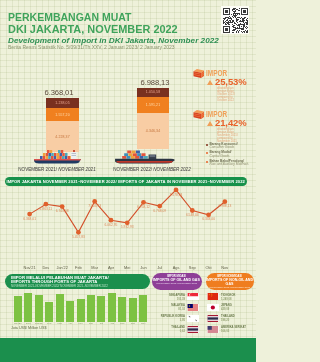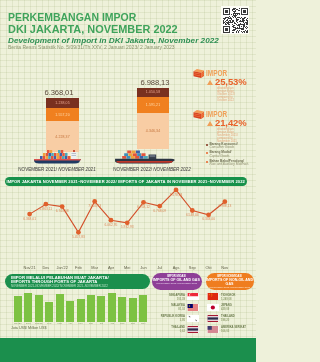--- a/index.html
+++ b/index.html
@@ -132,21 +132,21 @@
   .xt{position:absolute;top:0;width:20px;text-align:center;font-size:3.9px;color:#5c5c44;line-height:5px;}
 
   #qr svg{display:block;}
 </style>
 </head>
 <body>
 
 <div id="page">
   <div class="grid"></div>
 
-  <div class="abs" id="hdr-t1">PERKEMBANGAN IMPOR</div>
+  <div class="abs" id="hdr-t1">PERKEMBANGAN MUAT</div>
   <div class="abs" id="hdr-t2">DKI JAKARTA, NOVEMBER 2022</div>
   <div class="abs" id="hdr-sub">Development of Import in DKI Jakarta, November 2022</div>
   <div class="abs" id="hdr-rel">Berita Resmi Statistik No. 5/09/31/Th.XXV, 2 Januari 2023/ 2 January 2023</div>
   <div class="abs" id="qr">
       <svg width="25" height="25" viewBox="0 0 25 25" shape-rendering="crispEdges">
         <rect width="25" height="25" fill="#fff"></rect>
         <path d="M0 0h7v1h-7zM10 0h3v1h-3zM16 0h1v1h-1zM18 0h7v1h-7zM0 1h1v1h-1zM6 1h1v1h-1zM9 1h3v1h-3zM13 1h2v1h-2zM18 1h1v1h-1zM24 1h1v1h-1zM0 2h1v1h-1zM2 2h3v1h-3zM6 2h1v1h-1zM9 2h1v1h-1zM12 2h1v1h-1zM15 2h2v1h-2zM18 2h1v1h-1zM20 2h3v1h-3zM24 2h1v1h-1zM0 3h1v1h-1zM2 3h3v1h-3zM6 3h1v1h-1zM10 3h3v1h-3zM18 3h1v1h-1zM20 3h3v1h-3zM24 3h1v1h-1zM0 4h1v1h-1zM2 4h3v1h-3zM6 4h1v1h-1zM11 4h1v1h-1zM18 4h1v1h-1zM20 4h3v1h-3zM24 4h1v1h-1zM0 5h1v1h-1zM6 5h1v1h-1zM10 5h7v1h-7zM18 5h1v1h-1zM24 5h1v1h-1zM0 6h7v1h-7zM8 6h1v1h-1zM10 6h1v1h-1zM12 6h1v1h-1zM14 6h1v1h-1zM16 6h1v1h-1zM18 6h7v1h-7zM10 7h4v1h-4zM6 8h1v1h-1zM9 8h1v1h-1zM11 8h2v1h-2zM2 9h4v1h-4zM7 9h1v1h-1zM10 9h1v1h-1zM12 9h1v1h-1zM14 9h3v1h-3zM18 9h1v1h-1zM21 9h2v1h-2zM0 10h3v1h-3zM5 10h4v1h-4zM13 10h1v1h-1zM17 10h1v1h-1zM19 10h3v1h-3zM24 10h1v1h-1zM1 11h1v1h-1zM4 11h1v1h-1zM8 11h1v1h-1zM13 11h3v1h-3zM19 11h2v1h-2zM23 11h1v1h-1zM0 12h1v1h-1zM3 12h2v1h-2zM6 12h2v1h-2zM9 12h2v1h-2zM13 12h2v1h-2zM17 12h1v1h-1zM19 12h3v1h-3zM23 12h2v1h-2zM0 13h1v1h-1zM2 13h1v1h-1zM5 13h1v1h-1zM7 13h1v1h-1zM9 13h2v1h-2zM13 13h1v1h-1zM16 13h5v1h-5zM24 13h1v1h-1zM0 14h2v1h-2zM3 14h7v1h-7zM11 14h1v1h-1zM14 14h1v1h-1zM20 14h1v1h-1zM22 14h3v1h-3zM0 15h1v1h-1zM2 15h1v1h-1zM4 15h2v1h-2zM11 15h2v1h-2zM17 15h1v1h-1zM21 15h1v1h-1zM23 15h2v1h-2zM2 16h2v1h-2zM5 16h2v1h-2zM9 16h1v1h-1zM13 16h1v1h-1zM15 16h7v1h-7zM23 16h2v1h-2zM10 17h2v1h-2zM14 17h3v1h-3zM20 17h2v1h-2zM0 18h7v1h-7zM9 18h2v1h-2zM16 18h1v1h-1zM18 18h1v1h-1zM20 18h2v1h-2zM23 18h1v1h-1zM0 19h1v1h-1zM6 19h1v1h-1zM10 19h3v1h-3zM14 19h1v1h-1zM16 19h1v1h-1zM20 19h1v1h-1zM22 19h1v1h-1zM24 19h1v1h-1zM0 20h1v1h-1zM2 20h3v1h-3zM6 20h1v1h-1zM12 20h9v1h-9zM23 20h1v1h-1zM0 21h1v1h-1zM2 21h3v1h-3zM6 21h1v1h-1zM10 21h3v1h-3zM18 21h3v1h-3zM0 22h1v1h-1zM2 22h3v1h-3zM6 22h1v1h-1zM9 22h3v1h-3zM14 22h1v1h-1zM16 22h1v1h-1zM22 22h1v1h-1zM24 22h1v1h-1zM0 23h1v1h-1zM6 23h1v1h-1zM13 23h1v1h-1zM15 23h1v1h-1zM18 23h1v1h-1zM20 23h2v1h-2zM23 23h2v1h-2zM0 24h7v1h-7zM9 24h2v1h-2zM13 24h1v1h-1zM15 24h1v1h-1zM19 24h1v1h-1zM21 24h1v1h-1zM23 24h2v1h-2z" fill="#3a3a3a"></path>
       </svg>
     </div>
 

